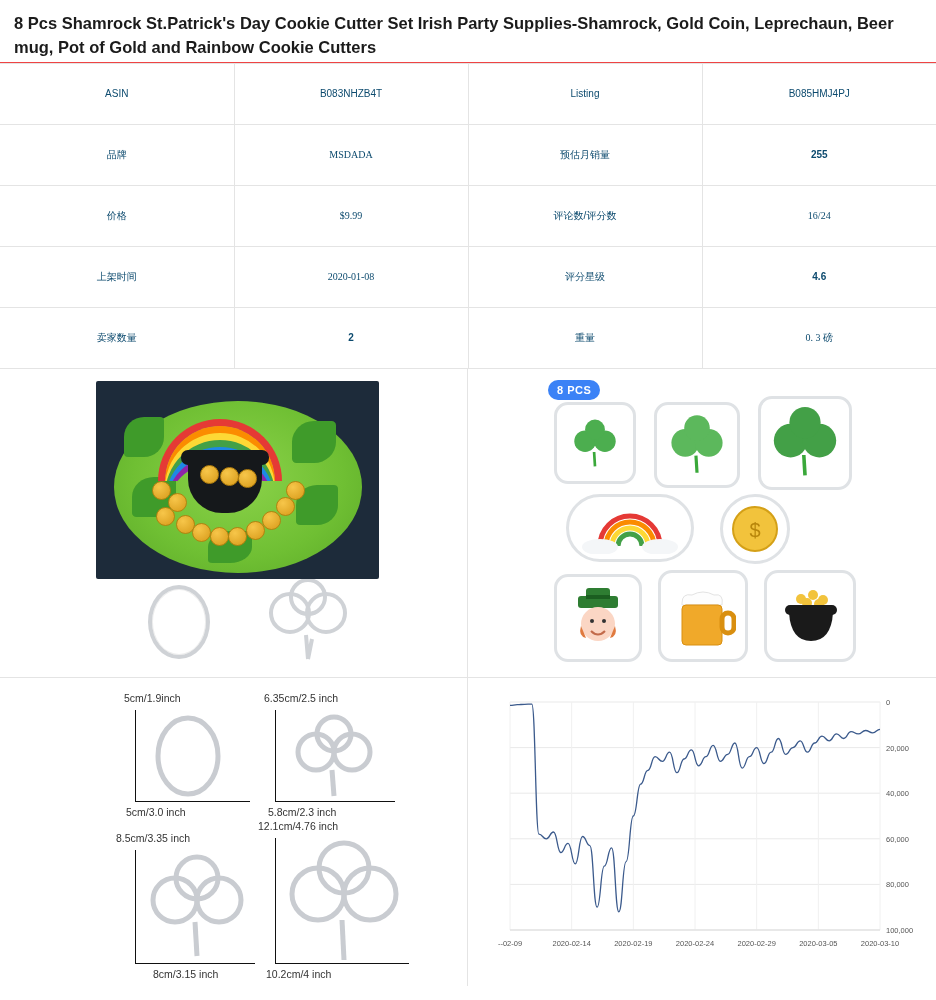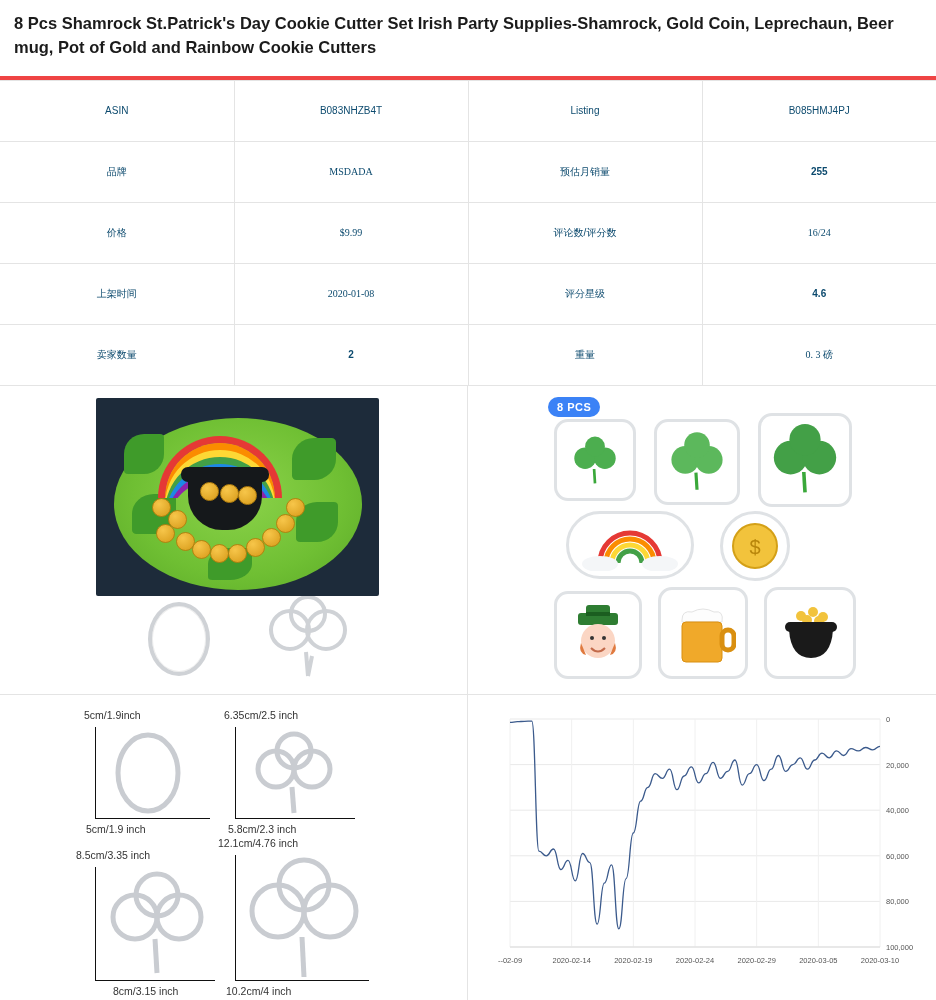--- a/index.html
+++ b/index.html
@@ -9,26 +9,26 @@
     background: #ffffff;
     font-family: "Liberation Sans", sans-serif;
     color: #222;
   }
   #sheet {
     width: 936px; height: 1000px;
     position: relative;
     overflow: hidden;
   }
   .title {
-    padding: 12px 14px 16px 14px;
+    padding: 12px 14px 2px 14px;
     font-size: 16.5px;
     line-height: 1.45;
     font-weight: 600;
     color: #1b1b1b;
-    border-bottom: 4px solid #ef4444;
+    border-bottom: 1px solid #ef4444;
   }
   table.spec {
     width: 936px;
     border-collapse: collapse;
     table-layout: fixed;
   }
   table.spec td {
     border: 1px solid #e4e4e4;
     border-left: none;
     border-right: none;
@@ -120,21 +120,21 @@
     background: #3b82f6; color: #fff; font-size: 11px; font-weight: 700;
     padding: 4px 9px; border-radius: 11px; letter-spacing: .5px;
   }
   .ck {
     position: absolute; background: #fff;
     border: 3px solid #dfe2e5; border-radius: 14px;
     display: flex; align-items: center; justify-content: center;
   }
 
   
-  .diagram { position: relative; width: 468px; height: 308px; }
+  .diagram { position: relative; width: 468px; height: 308px; margin-left: 40px; }
   .dim { position: absolute; font-size: 10.5px; color: #333; white-space: nowrap; }
   .axis { position: absolute; background: #111; }
 
   .chart-label { font-size: 7.5px; fill: #555; font-family: "Liberation Sans", sans-serif; }
 </style>
 </head>
 <body>
 
 <div id="sheet">
 
@@ -300,21 +300,21 @@
 
     <div class="imgcell">
       <div class="diagram">
 
         <div class="dim" style="left:84px;top:14px;">5cm/1.9inch</div>
         <div class="axis" style="left:95px;top:32px;width:1px;height:92px;"></div>
         <div class="axis" style="left:95px;top:123px;width:115px;height:1px;"></div>
         <svg style="position:absolute;left:108px;top:36px;" width="80" height="84" viewBox="0 0 80 84">
           <ellipse cx="40" cy="42" rx="30" ry="38" fill="none" stroke="#c9ccd1" stroke-width="5"></ellipse>
         </svg>
-        <div class="dim" style="left:86px;top:128px;">5cm/1.9 inch</div>
+        <div class="dim" style="left:86px;top:128px;">5cm/3.0 inch</div>
 
         <div class="dim" style="left:224px;top:14px;">6.35cm/2.5 inch</div>
         <div class="axis" style="left:235px;top:32px;width:1px;height:92px;"></div>
         <div class="axis" style="left:235px;top:123px;width:120px;height:1px;"></div>
         <svg style="position:absolute;left:248px;top:32px;" width="92" height="90" viewBox="0 0 92 90">
           <path d="M46 86 L44 60" stroke="#c9ccd1" stroke-width="5" fill="none"></path>
           <circle cx="28" cy="42" r="18" fill="none" stroke="#c9ccd1" stroke-width="5"></circle>
           <circle cx="64" cy="42" r="18" fill="none" stroke="#c9ccd1" stroke-width="5"></circle>
           <circle cx="46" cy="24" r="17" fill="none" stroke="#c9ccd1" stroke-width="5"></circle>
         </svg>

